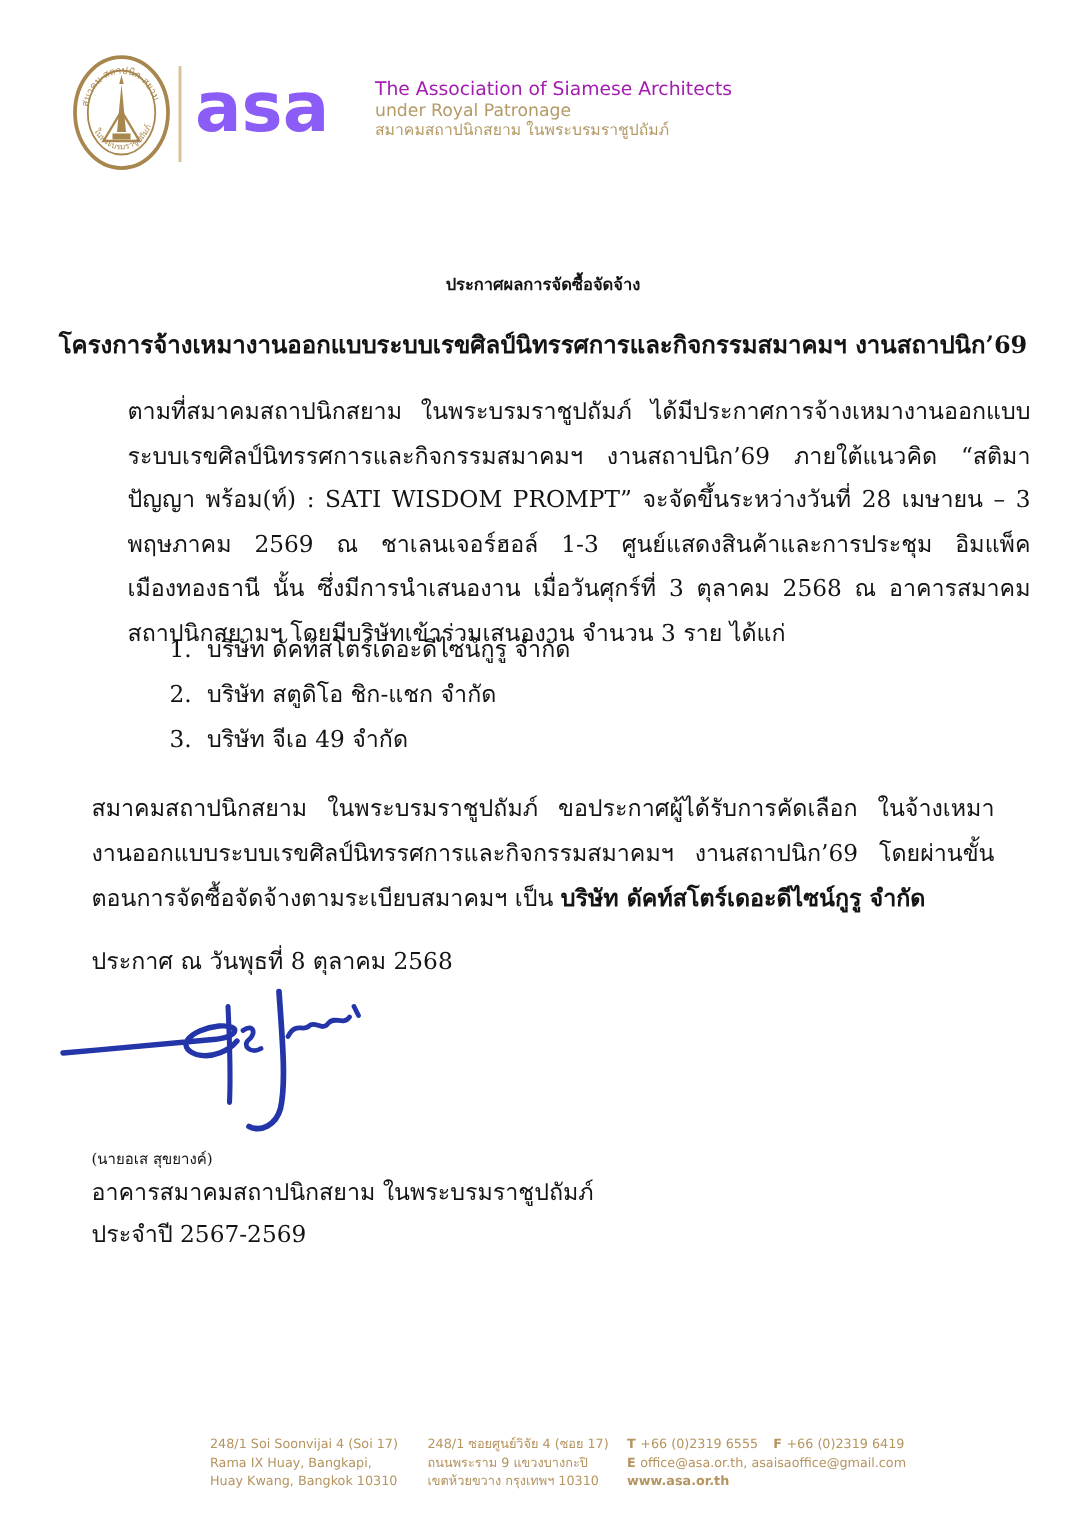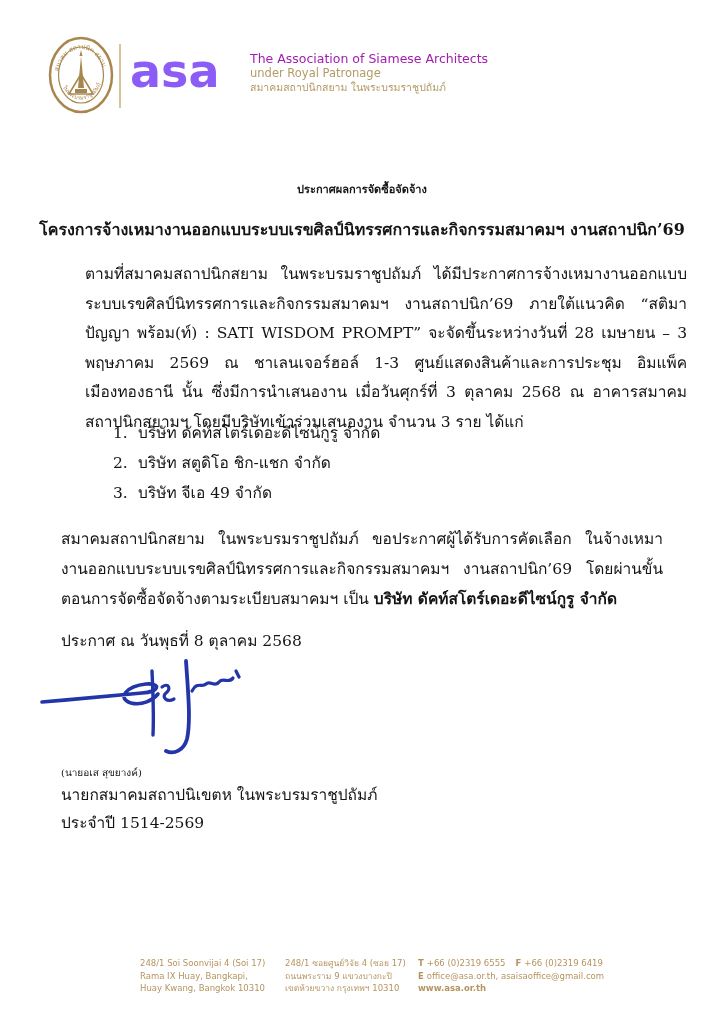--- a/index.html
+++ b/index.html
@@ -119,22 +119,22 @@
   <svg class="signature" width="202" height="98" viewBox="0 0 202 98" fill="none" stroke="#2335a8" stroke-linecap="round" stroke-linejoin="round">
     <path stroke-width="3.6" d="M 2 44 C 38 41 78 37 102 35 C 119 34 122 25 106 26 C 87 28 76 40 91 45 C 102 48 113 42 118 36"></path>
     <path stroke-width="3.4" d="M 112 13 C 113 34 114 56 113 77"></path>
     <path stroke-width="3.2" d="M 122 29 C 129 24 131 31 126 35 C 121 39 127 45 134 41"></path>
     <path stroke-width="3.8" d="M 146 3 C 148 33 151 63 147 81 C 144 92 134 97 126 93"></path>
     <path stroke-width="3.2" d="M 152 33 C 157 23 162 30 166 26 C 170 22 175 30 179 24 C 183 19 189 26 193 20"></path>
     <path stroke-width="3.2" d="M 196 13 C 197 15 198 17 199 19"></path>
   </svg>
 
   <div class="signer-name">(นายอเส สุขยางค์)</div>
-  <div class="signer-title">นายกสมาคมสถาปนิเขตห ในพระบรมราชูปถัมภ์</div>
-  <div class="signer-term">ประจำปี 1514-2569</div>
+  <div class="signer-title">อาคารสมาคมสถาปนิกสยาม ในพระบรมราชูปถัมภ์</div>
+  <div class="signer-term">ประจำปี 2567-2569</div>
 
   <div class="footer">
     <div class="f-col f-col-en">
       <div>248/1 Soi Soonvijai 4 (Soi 17)</div>
       <div>Rama IX Huay, Bangkapi,</div>
       <div>Huay Kwang, Bangkok 10310</div>
     </div>
     <div class="f-col f-col-th">
       <div>248/1 ซอยศูนย์วิจัย 4 (ซอย 17)</div>
       <div>ถนนพระราม 9 แขวงบางกะปิ</div>

